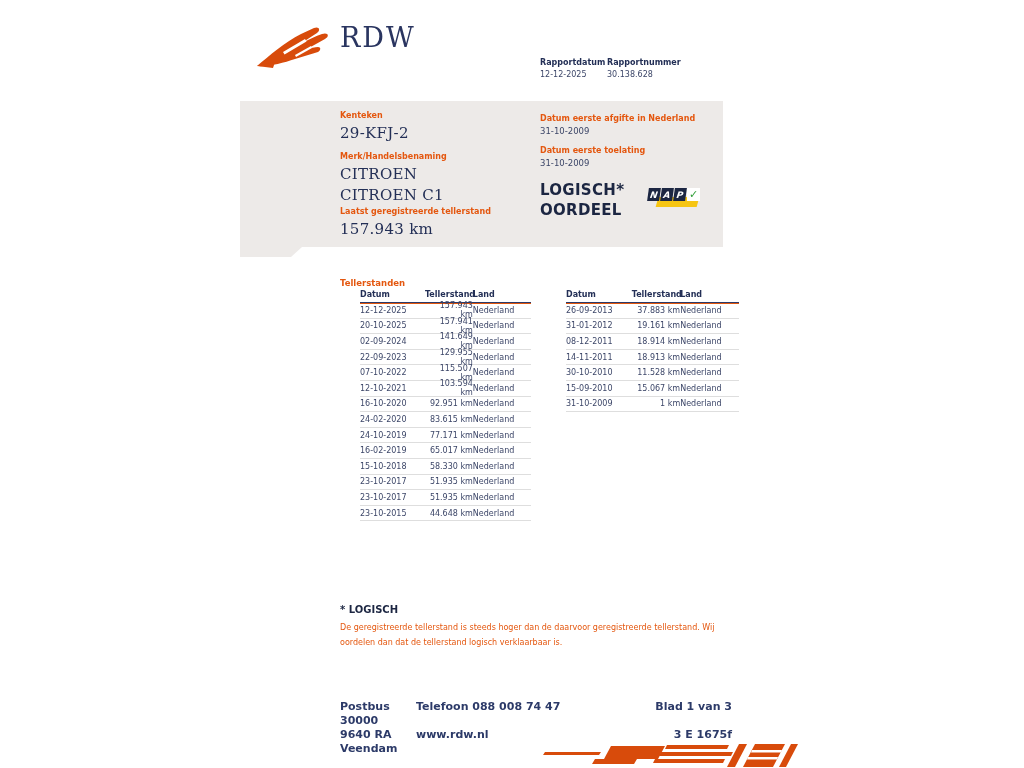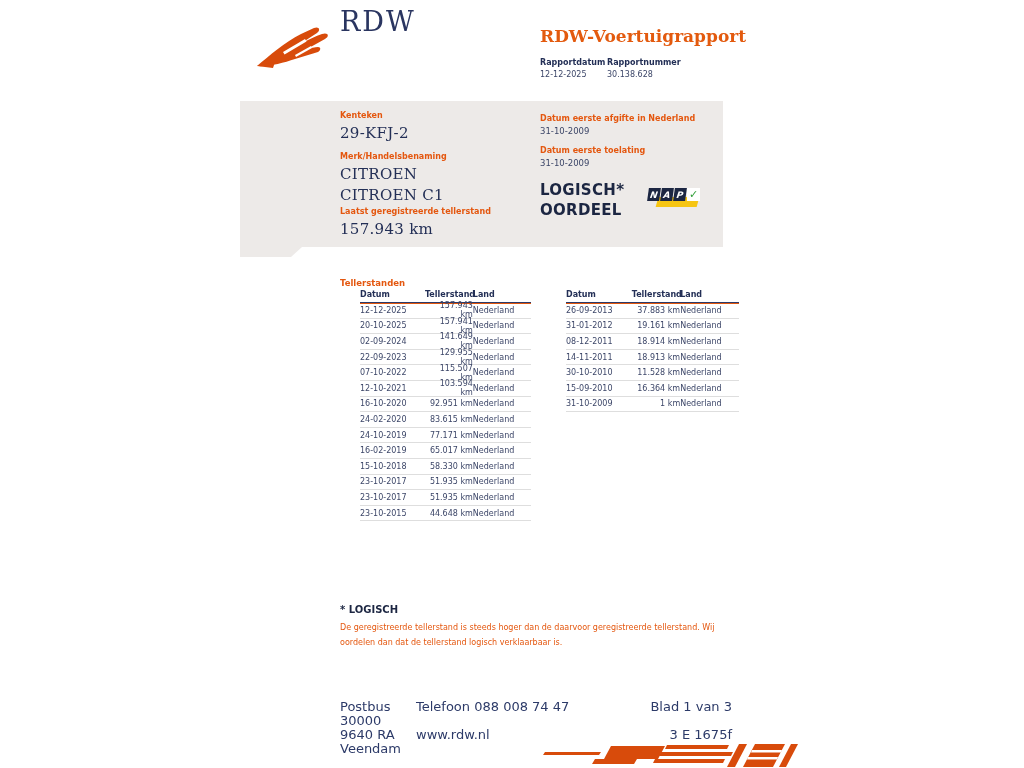--- a/index.html
+++ b/index.html
@@ -4,21 +4,21 @@
 <style>
   html,body { margin:0; padding:0; background:#ffffff; }
   .page {
     position:relative; width:1024px; height:768px; background:#ffffff;
     overflow:hidden; font-family:"DejaVu Sans", sans-serif; color:#232f56;
   }
 
   
   .logo-wrap { position:absolute; left:255px; top:22px; width:78px; height:50px; }
   .logo-text {
-    position:absolute; left:340px; top:6px; font-family:"DejaVu Serif", serif;
+    position:absolute; left:340px; top:22px; font-family:"DejaVu Serif", serif;
     font-size:27px; letter-spacing:2px; color:#2a3560;
   }
   .report-title {
     position:absolute; left:540px; top:26px; font-family:"DejaVu Serif", serif;
     font-size:17px; font-weight:bold; color:#e35a0e;
   }
   .meta-block { position:absolute; top:57px; font-size:8px; line-height:12px; }
   .meta-date { left:540px; }
   .meta-num  { left:607px; }
   .meta-label { font-weight:bold; color:#232f56; }
@@ -88,21 +88,21 @@
   .c2 { width:34%; text-align:left; }
 
   
   .exp-title { position:absolute; left:340px; top:604px; font-size:10px; font-weight:bold; color:#1c2642; }
   .exp-body {
     position:absolute; left:340px; top:620px; width:392px;
     font-size:8px; line-height:15px; color:#e4570f;
   }
 
   
-  .footer { position:absolute; left:340px; top:700px; width:392px; font-size:13px; color:#2c3a68; }
+  .footer { position:absolute; left:340px; top:700px; width:392px; font-size:11px; color:#2c3a68;font-weight:bold; }
   .footer-row { display:flex; line-height:14px; }
   .fcol1 { width:76px; }
   .fcol2 { width:220px; }
   .fcol3 { width:96px; text-align:right; }
 
   
   .stripes { position:absolute; left:533px; top:743px; }
 </style>
 </head>
 <body>
@@ -112,21 +112,20 @@
   <div class="logo-wrap">
     <svg viewBox="0 0 78 50" width="78" height="50">
       <path fill="#d84b0b" d="M2 44 C14 34 30 20 46 12 L59 6 C64 4 66 8 62 11 L45 22 C53 18 61 14 67 12 C73 10 75 14 70 17 L52 27 C56 26 60 25 63 25 C66 25 66 28 63 30 L40 37 C28 41 13 45 2 44 Z"></path>
       <path fill="#ffffff" d="M28 30 L50 17 L51.5 19.5 L29.5 32.5 Z"></path>
       <path fill="#ffffff" d="M40 33 L56 24 L57 26 L41 35 Z"></path>
       <path fill="#d84b0b" d="M2 44 L20 40 L18 46 Z"></path>
     </svg>
   </div>
   <div class="logo-text">RDW</div>
 
-  <div class="report-title">RDW-Voertuigrapport</div>
 
   <div class="meta-block meta-date">
     <div class="meta-label">Rapportdatum</div>
     <div class="meta-value">12-12-2025</div>
   </div>
   <div class="meta-block meta-num">
     <div class="meta-label">Rapportnummer</div>
     <div class="meta-value">30.138.628</div>
   </div>
 
@@ -270,21 +269,21 @@
           <span class="c1">18.913 km</span>
           <span class="c2">Nederland</span>
         </div>
         <div class="trow">
           <span class="c0">30-10-2010</span>
           <span class="c1">11.528 km</span>
           <span class="c2">Nederland</span>
         </div>
         <div class="trow">
           <span class="c0">15-09-2010</span>
-          <span class="c1">16.364 km</span>
+          <span class="c1">15.067 km</span>
           <span class="c2">Nederland</span>
         </div>
         <div class="trow">
           <span class="c0">31-10-2009</span>
           <span class="c1">1 km</span>
           <span class="c2">Nederland</span>
         </div>
       </div>
   </div>
 

